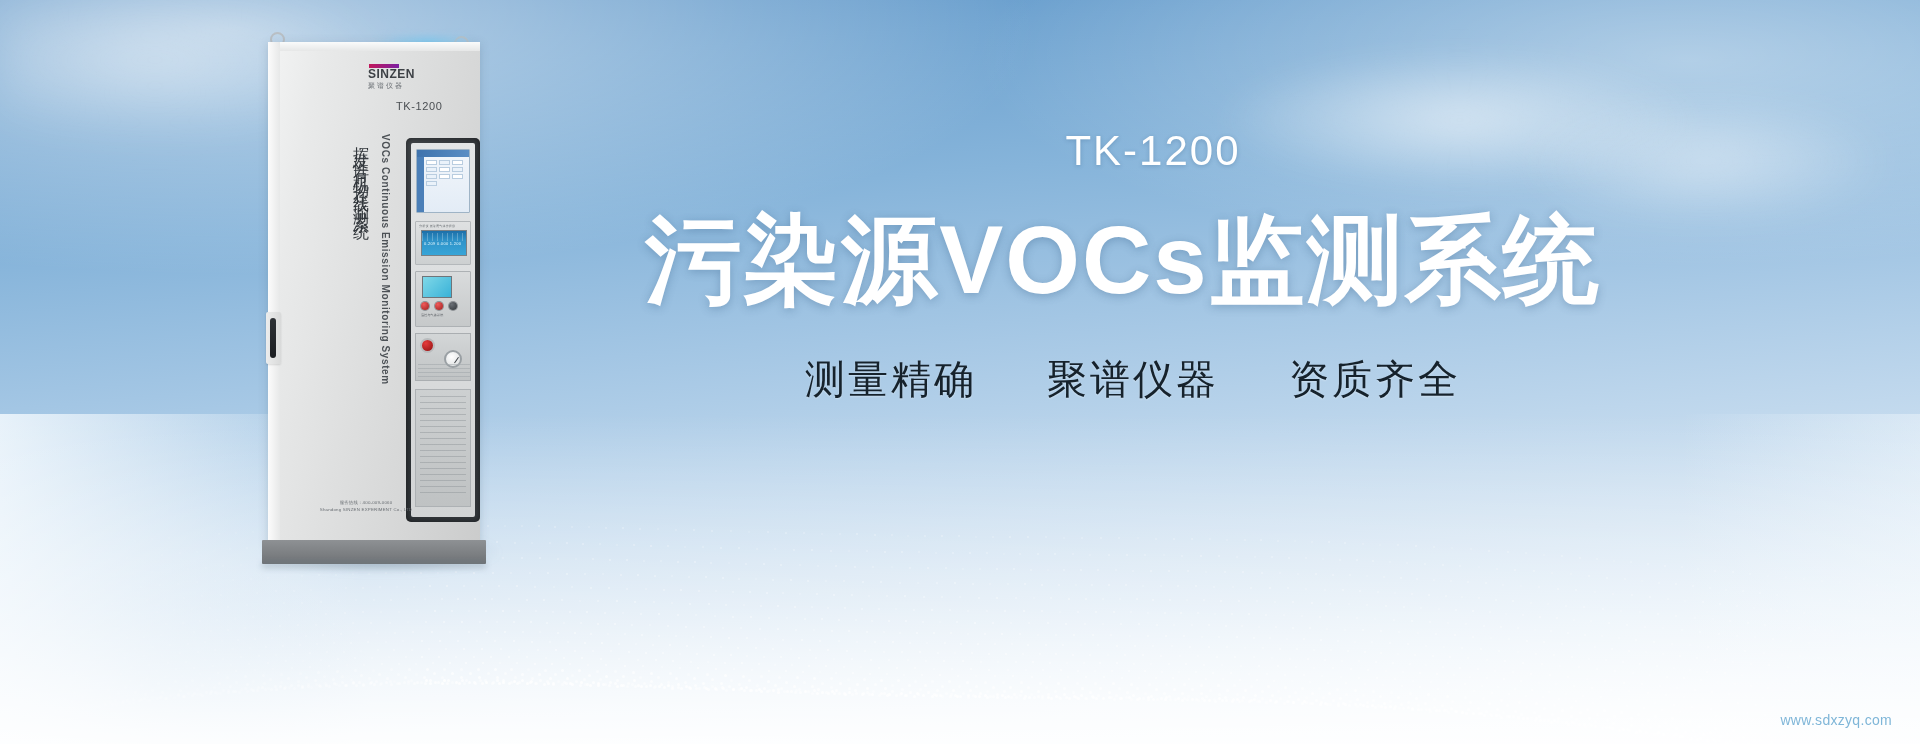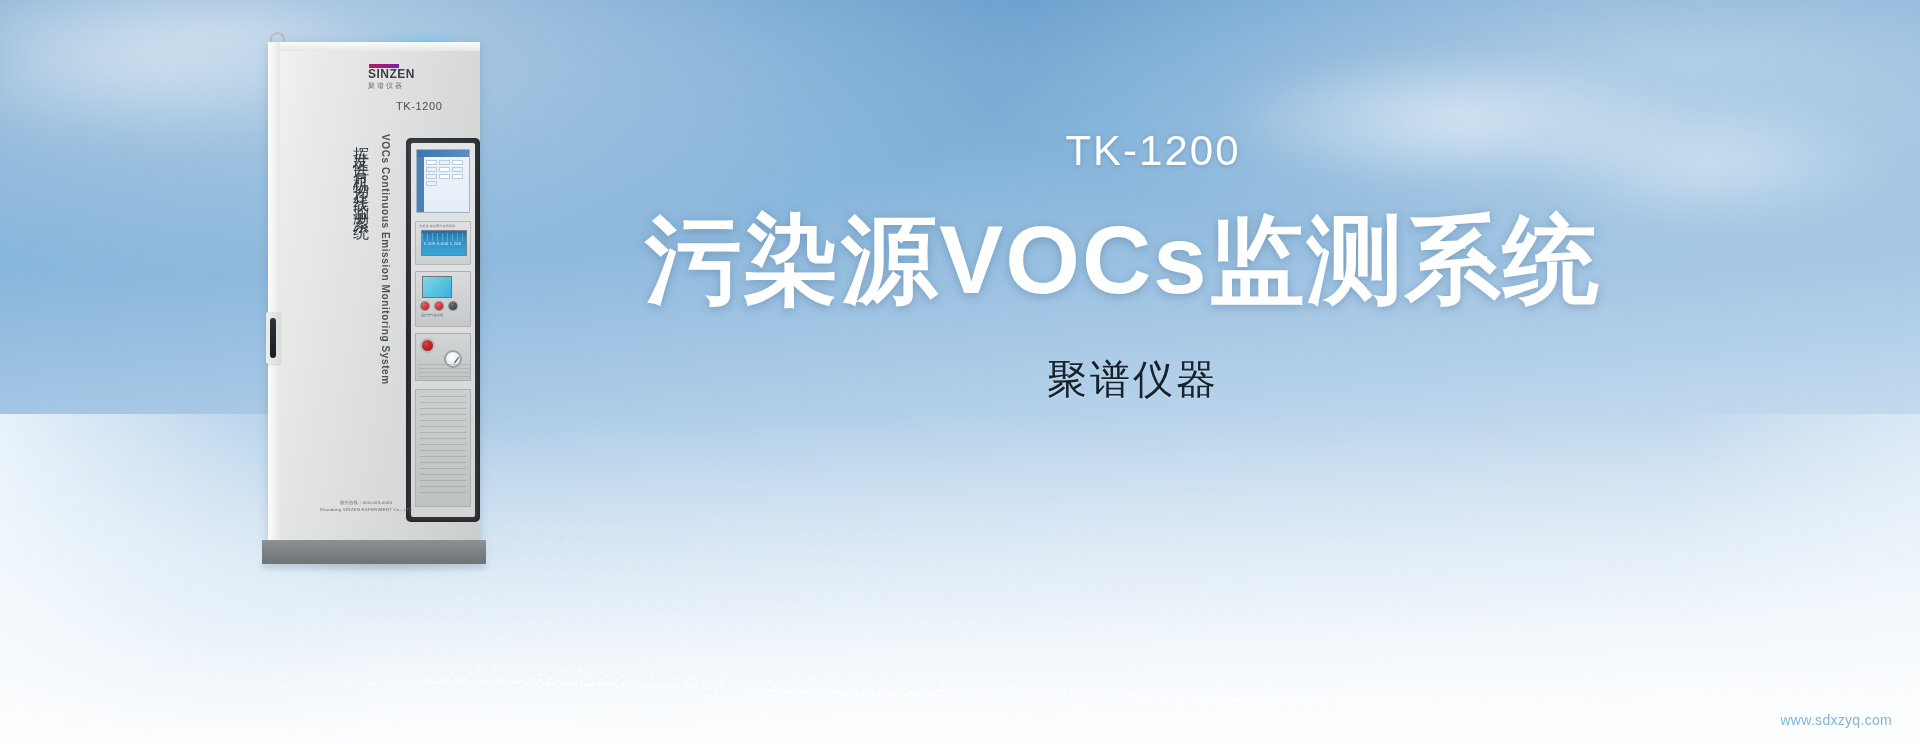--- a/index.html
+++ b/index.html
@@ -2595,18 +2595,20 @@
     </div>
 
     <div class="cab-base"></div>
     <div class="cab-base-sh"></div>
   </div>
 
   <div class="copy">
     <div class="model">TK-1200</div>
     <div class="headline">污染源VOCs监测系统</div>
     <div class="features">
+      <span class="feature">测量精确</span>
       <span class="feature">聚谱仪器</span>
+      <span class="feature">资质齐全</span>
     </div>
   </div>
 
   <div class="watermark">www.sdxzyq.com</div>
 </div>
 
 </body></html>

